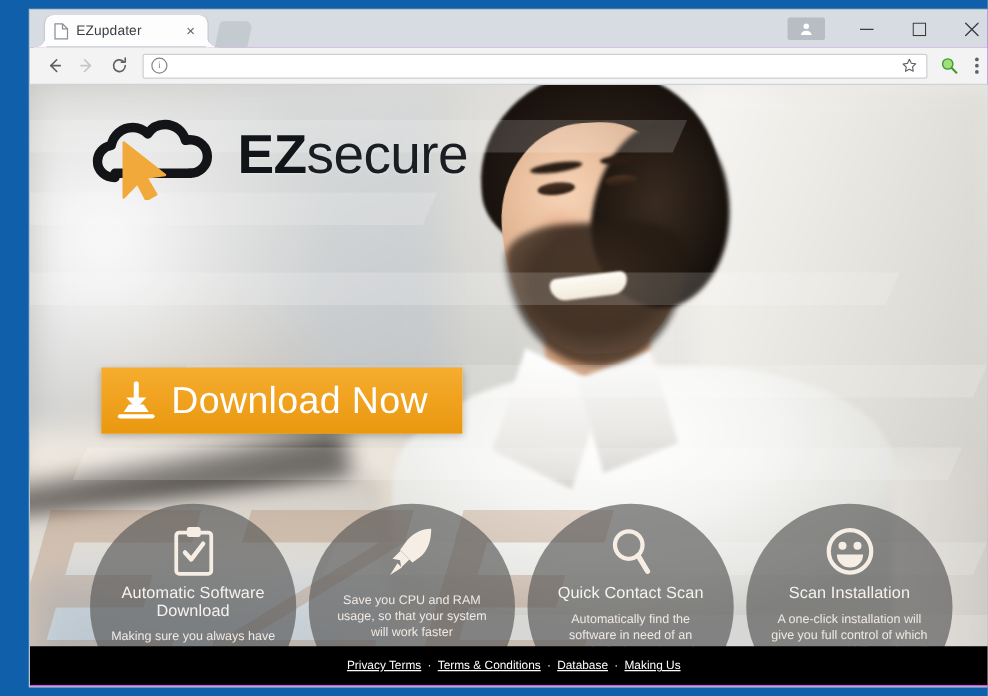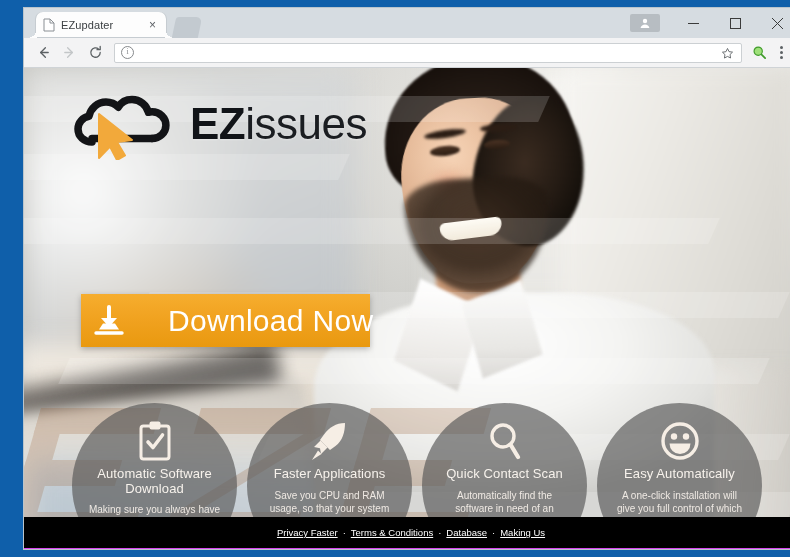--- a/index.html
+++ b/index.html
@@ -287,21 +287,20 @@
     position:absolute;left:57px;top:226px;width:289px;height:53px;
     background:linear-gradient(180deg,#f6ad2e 0%,#f0a11e 52%,#e9990f 100%);
     display:flex;align-items:center;
     box-shadow:0 2px 6px rgba(0,0,0,.25);
     cursor:pointer;border:none;padding:0;
   }
   .dlbtn .dl-ico{width:56px;flex:0 0 auto;display:flex;align-items:center;justify-content:center;}
   .dlbtn .dl-label{
     font-size:30px;color:#ffffff;font-weight:400;letter-spacing:.3px;
     white-space:nowrap;
-    margin-left:31px;
   }
   
   .features{
     position:absolute;left:48px;top:335px;width:690px;height:170px;
     display:flex;justify-content:space-between;
   }
   .circle{
     width:165px;height:165px;border-radius:50%;
     background:rgba(86,86,86,.66);
     display:flex;flex-direction:column;align-items:center;
@@ -481,21 +480,21 @@
           <span class="logo-mark">
             <svg width="112" height="72" viewBox="0 0 112 72">
               <path d="M20 54c-8 0-14-5.6-14-13 0-6.4 4.6-11.6 11-12.7C18.6 20 25.6 14 34 14c4.8 0 9.2 2 12.3 5.2C49 14.6 54 11.6 60 11.6c8 0 14.6 5.4 16.4 12.7 1.2-.3 2.4-.5 3.7-.5 7.6 0 13.8 6 13.8 13.4S87.7 50.6 80 50.6" fill="none" stroke="#131417" stroke-width="7.5" stroke-linecap="round" stroke-linejoin="round"></path>
               <path d="M80 50.6H20" fill="none" stroke="#131417" stroke-width="7.5" stroke-linecap="round"></path>
               <g>
                 <polygon points="27,26 27,70 38,58.5 45,72 53,67.5 45,54 60,52" fill="#f2a93b" stroke="#f2a93b" stroke-width="2" stroke-linejoin="round"></polygon>
               </g>
             </svg>
           </span>
           <span class="logo-text">
-            <b>EZ</b><i>issues</i>
+            <b>EZ</b><i>secure</i>
           </span>
         </div>
 
 
         <div class="dlbtn">
           <span class="dl-ico">
             <svg width="34" height="32" viewBox="0 0 34 32">
               <path d="M17 2v13" stroke="#ffffff" stroke-width="4" stroke-linecap="round"></path>
               <polygon points="9,13 25,13 17,22" fill="#ffffff"></polygon>
               <path d="M4 28h26" stroke="#ffffff" stroke-width="3.4" stroke-linecap="round"></path>
@@ -520,21 +519,20 @@
           </div>
 
           <div class="circle">
             <span class="c-ico">
               <svg width="38" height="40" viewBox="0 0 38 40">
                 <path d="M34 2c-9 0-16 4.5-21 11.5L9 19l10 10 5.5-4C31.5 20 34 11 34 2z" fill="#f6eee5"></path>
                 <path d="M9.5 19.5L3 26l6 1.2L10 33l6.5-6.5z" fill="#f6eee5"></path>
                 <path d="M7 29.5L1 39l9.5-6z" fill="#f6eee5"></path>
               </svg>
             </span>
-            <span class="c-title">Faster Applications</span>
             <span class="c-desc">Save you CPU and RAM usage, so that your system will work faster</span>
           </div>
 
           <div class="circle">
             <span class="c-ico">
               <svg width="36" height="40" viewBox="0 0 36 40">
                 <circle cx="16" cy="15" r="11" fill="none" stroke="#f6eee5" stroke-width="3.4"></circle>
                 <path d="M23.5 23.5L31 36" stroke="#f6eee5" stroke-width="4.2" stroke-linecap="round"></path>
               </svg>
             </span>
@@ -544,29 +542,29 @@
 
           <div class="circle">
             <span class="c-ico">
               <svg width="40" height="40" viewBox="0 0 40 40">
                 <circle cx="20" cy="20" r="17" fill="none" stroke="#f6eee5" stroke-width="3.4"></circle>
                 <circle cx="14" cy="15.5" r="3.2" fill="#f6eee5"></circle>
                 <circle cx="26" cy="15.5" r="3.2" fill="#f6eee5"></circle>
                 <path d="M9.5 22.5h21a10.5 10.5 0 0 1-21 0z" fill="#f6eee5"></path>
               </svg>
             </span>
-            <span class="c-title">Easy Automatically</span>
+            <span class="c-title">Scan Installation</span>
             <span class="c-desc">A one-click installation will give you full control of which programs you'd like to install</span>
           </div>
 
         </div>
       </div>
 
       <div class="footer">
-        <a href="#">Privacy Faster</a>
+        <a href="#">Privacy Terms</a>
         <span class="sep">·</span>
         <a href="#">Terms &amp; Conditions</a>
         <span class="sep">·</span>
         <a href="#">Database</a>
         <span class="sep">·</span>
         <a href="#">Making Us</a>
       </div>
 
     </div>
   </div>

